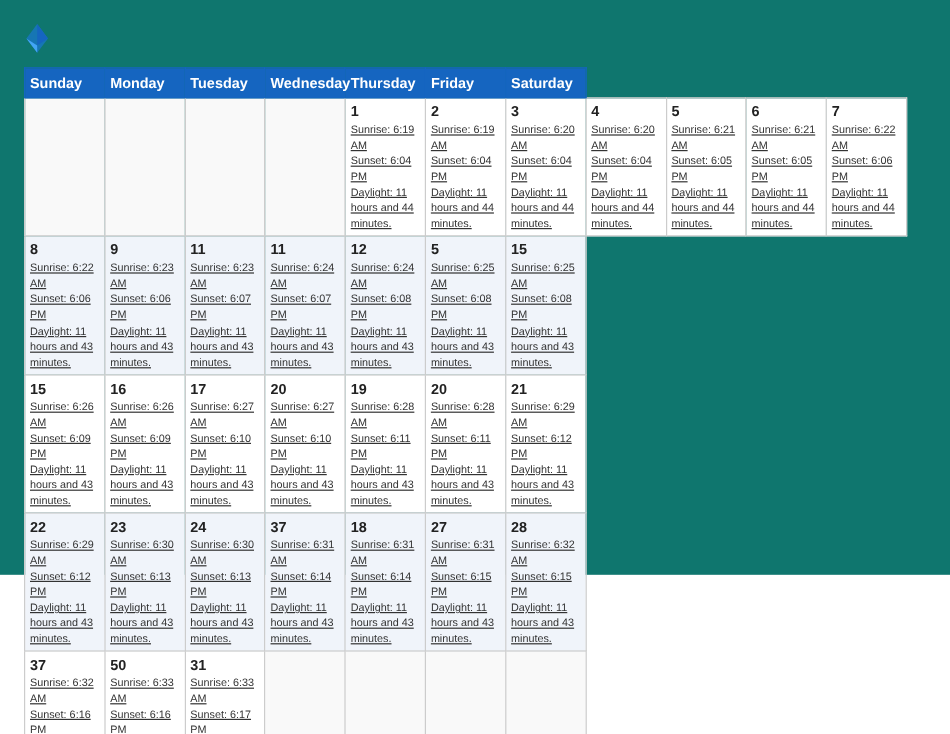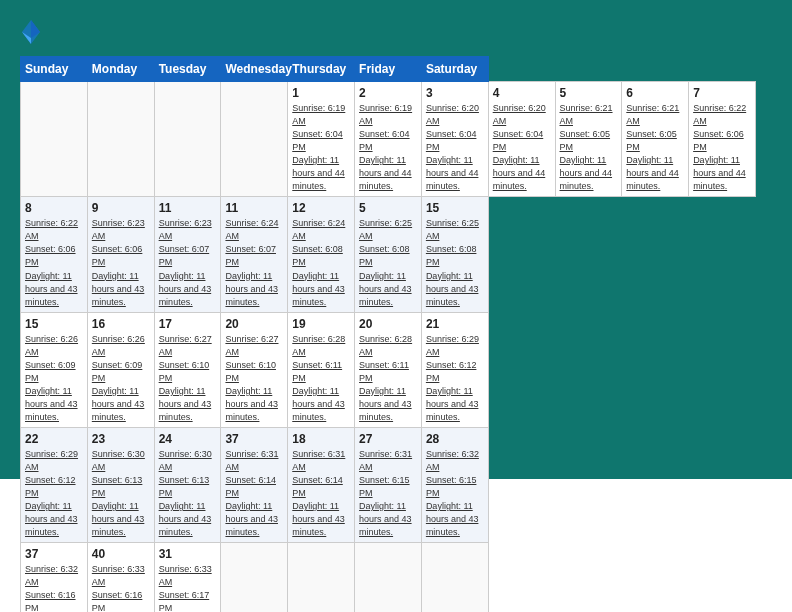--- a/index.html
+++ b/index.html
@@ -264,21 +264,21 @@
             <span class="day-num">28</span>
             <div class="day-info">Sunrise: 6:32 AM<br>Sunset: 6:15 PM<br>Daylight: 11 hours and 43 minutes.</div>
           </td>
         </tr>
         <tr>
           <td>
             <span class="day-num">37</span>
             <div class="day-info">Sunrise: 6:32 AM<br>Sunset: 6:16 PM<br>Daylight: 11 hours and 43 minutes.</div>
           </td>
           <td>
-            <span class="day-num">40</span>
+            <span class="day-num">50</span>
             <div class="day-info">Sunrise: 6:33 AM<br>Sunset: 6:16 PM<br>Daylight: 11 hours and 43 minutes.</div>
           </td>
           <td>
             <span class="day-num">31</span>
             <div class="day-info">Sunrise: 6:33 AM<br>Sunset: 6:17 PM<br>Daylight: 11 hours and 43 minutes.</div>
           </td>
           <td class="empty-cell"></td>
           <td class="empty-cell"></td>
           <td class="empty-cell"></td>
           <td class="empty-cell"></td>

